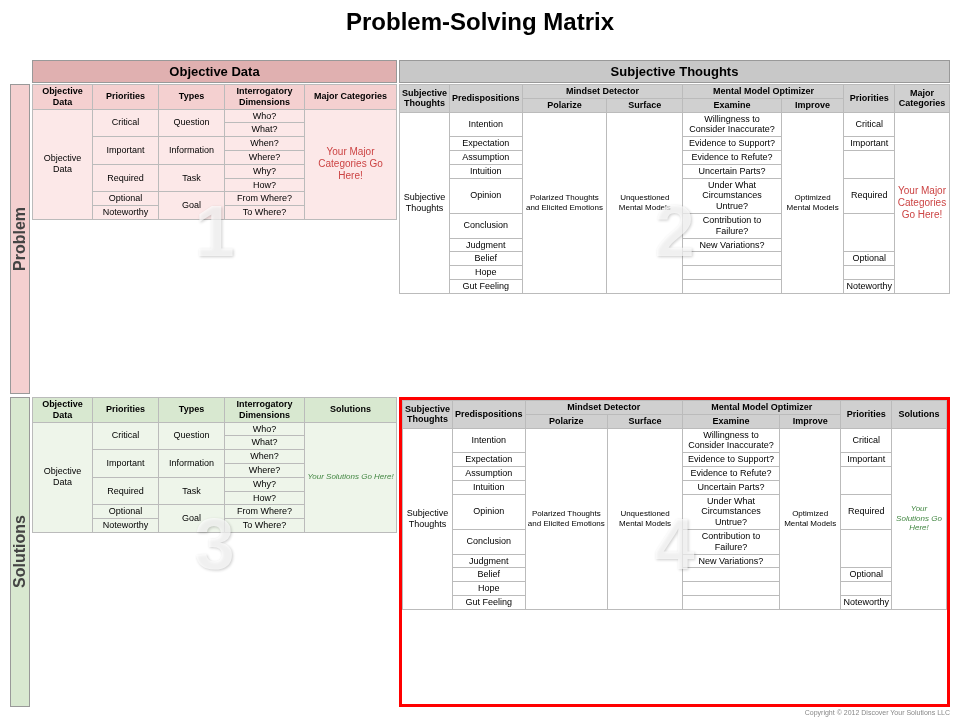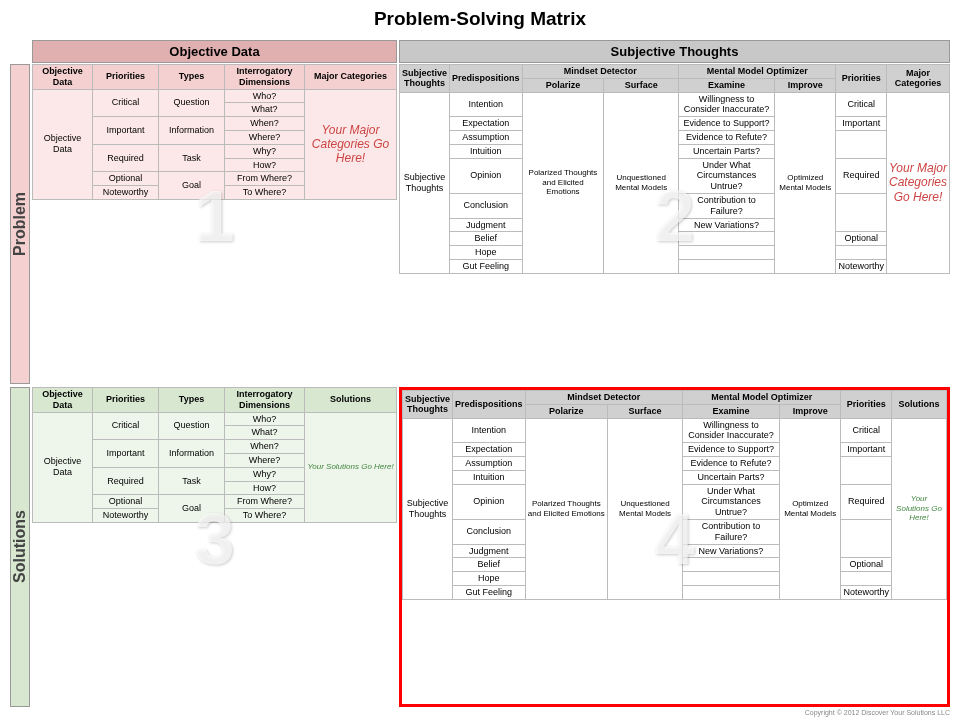--- a/index.html
+++ b/index.html
@@ -13,23 +13,23 @@
     }
     .page-wrapper {
       width: 960px;
       height: 720px;
       padding: 8px 10px 4px 10px;
       display: flex;
       flex-direction: column;
     }
     .main-title {
       text-align: center;
-      font-size: 19px;
+      font-size: 24px;
       font-weight: bold;
-      margin-bottom: 10px;
+      margin-bottom: 24px;
     }
 
     table {
       width: 100%;
       border-collapse: collapse;
       font-size: 9px;
     }
     td, th {
       border: 1px solid #bbb;
       padding: 1px 2px;
@@ -39,21 +39,21 @@
       line-height: 1.2;
     }
 
     
     .pink-bg { background: #f4d0d0; }
     .light-pink { background: #fce8e8; }
     .green-bg { background: #d8e8d0; }
     .light-green { background: #eef5ea; }
     .gray-header { background: #d0d0d0; }
     .white-bg { background: #fff; }
-    .italic-red { color: #c44; font-style: italic; font-size: 12px; }
+    .italic-red { color: #c44; font-size: 10px; }
     .italic-green { color: #484; font-style: italic; font-size: 8px; }
     .big-number {
       position: absolute;
       font-size: 72px;
       font-weight: bold;
       color: rgba(255,255,255,0.7);
       pointer-events: none;
       z-index: 10;
       top: 50%;
       left: 50%;

